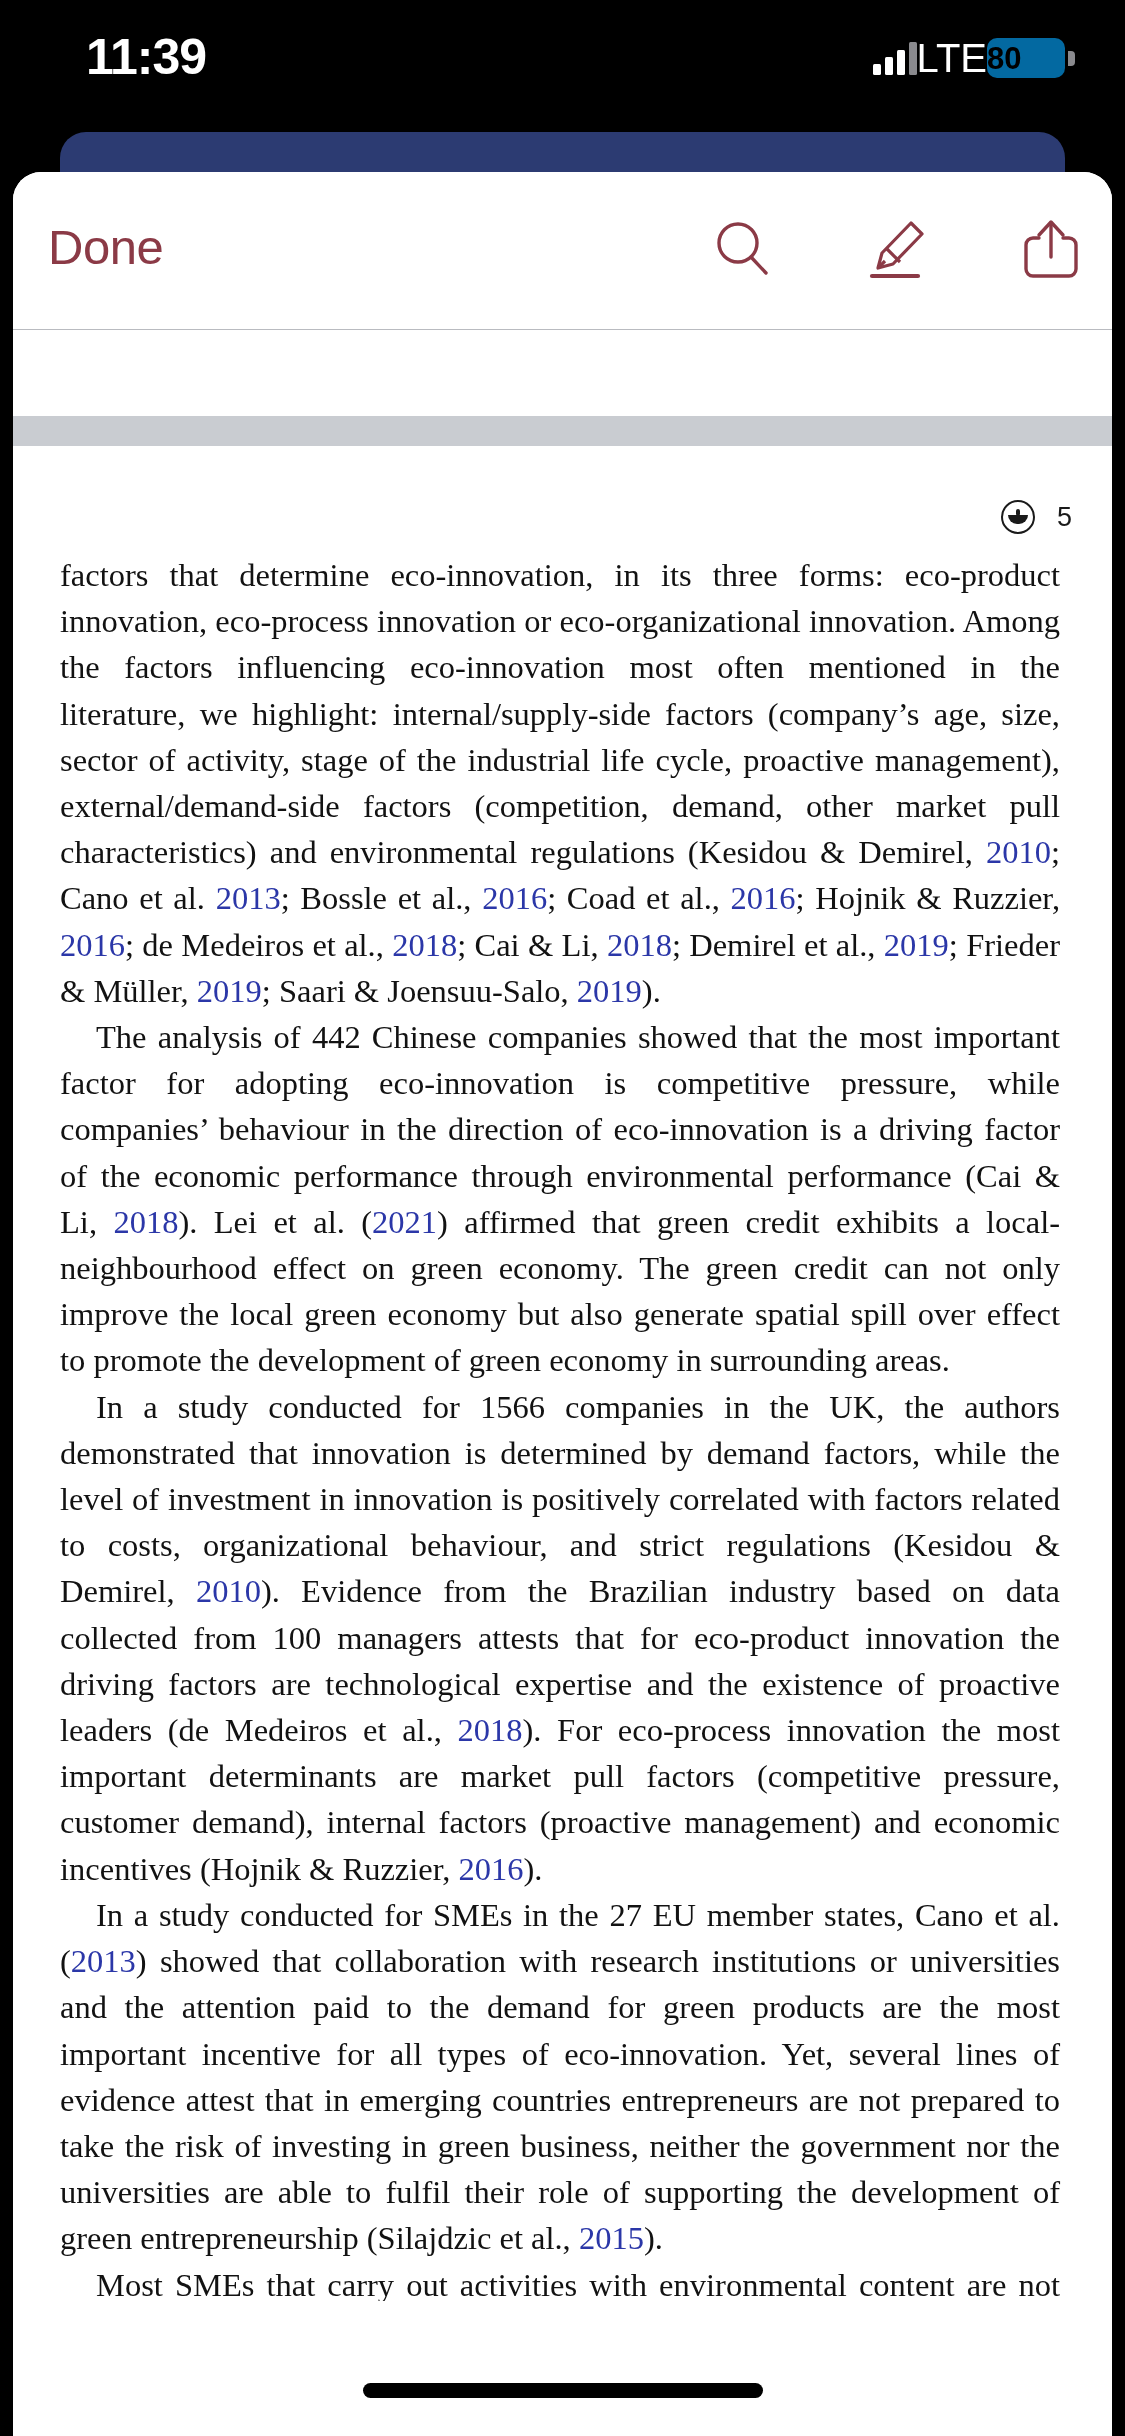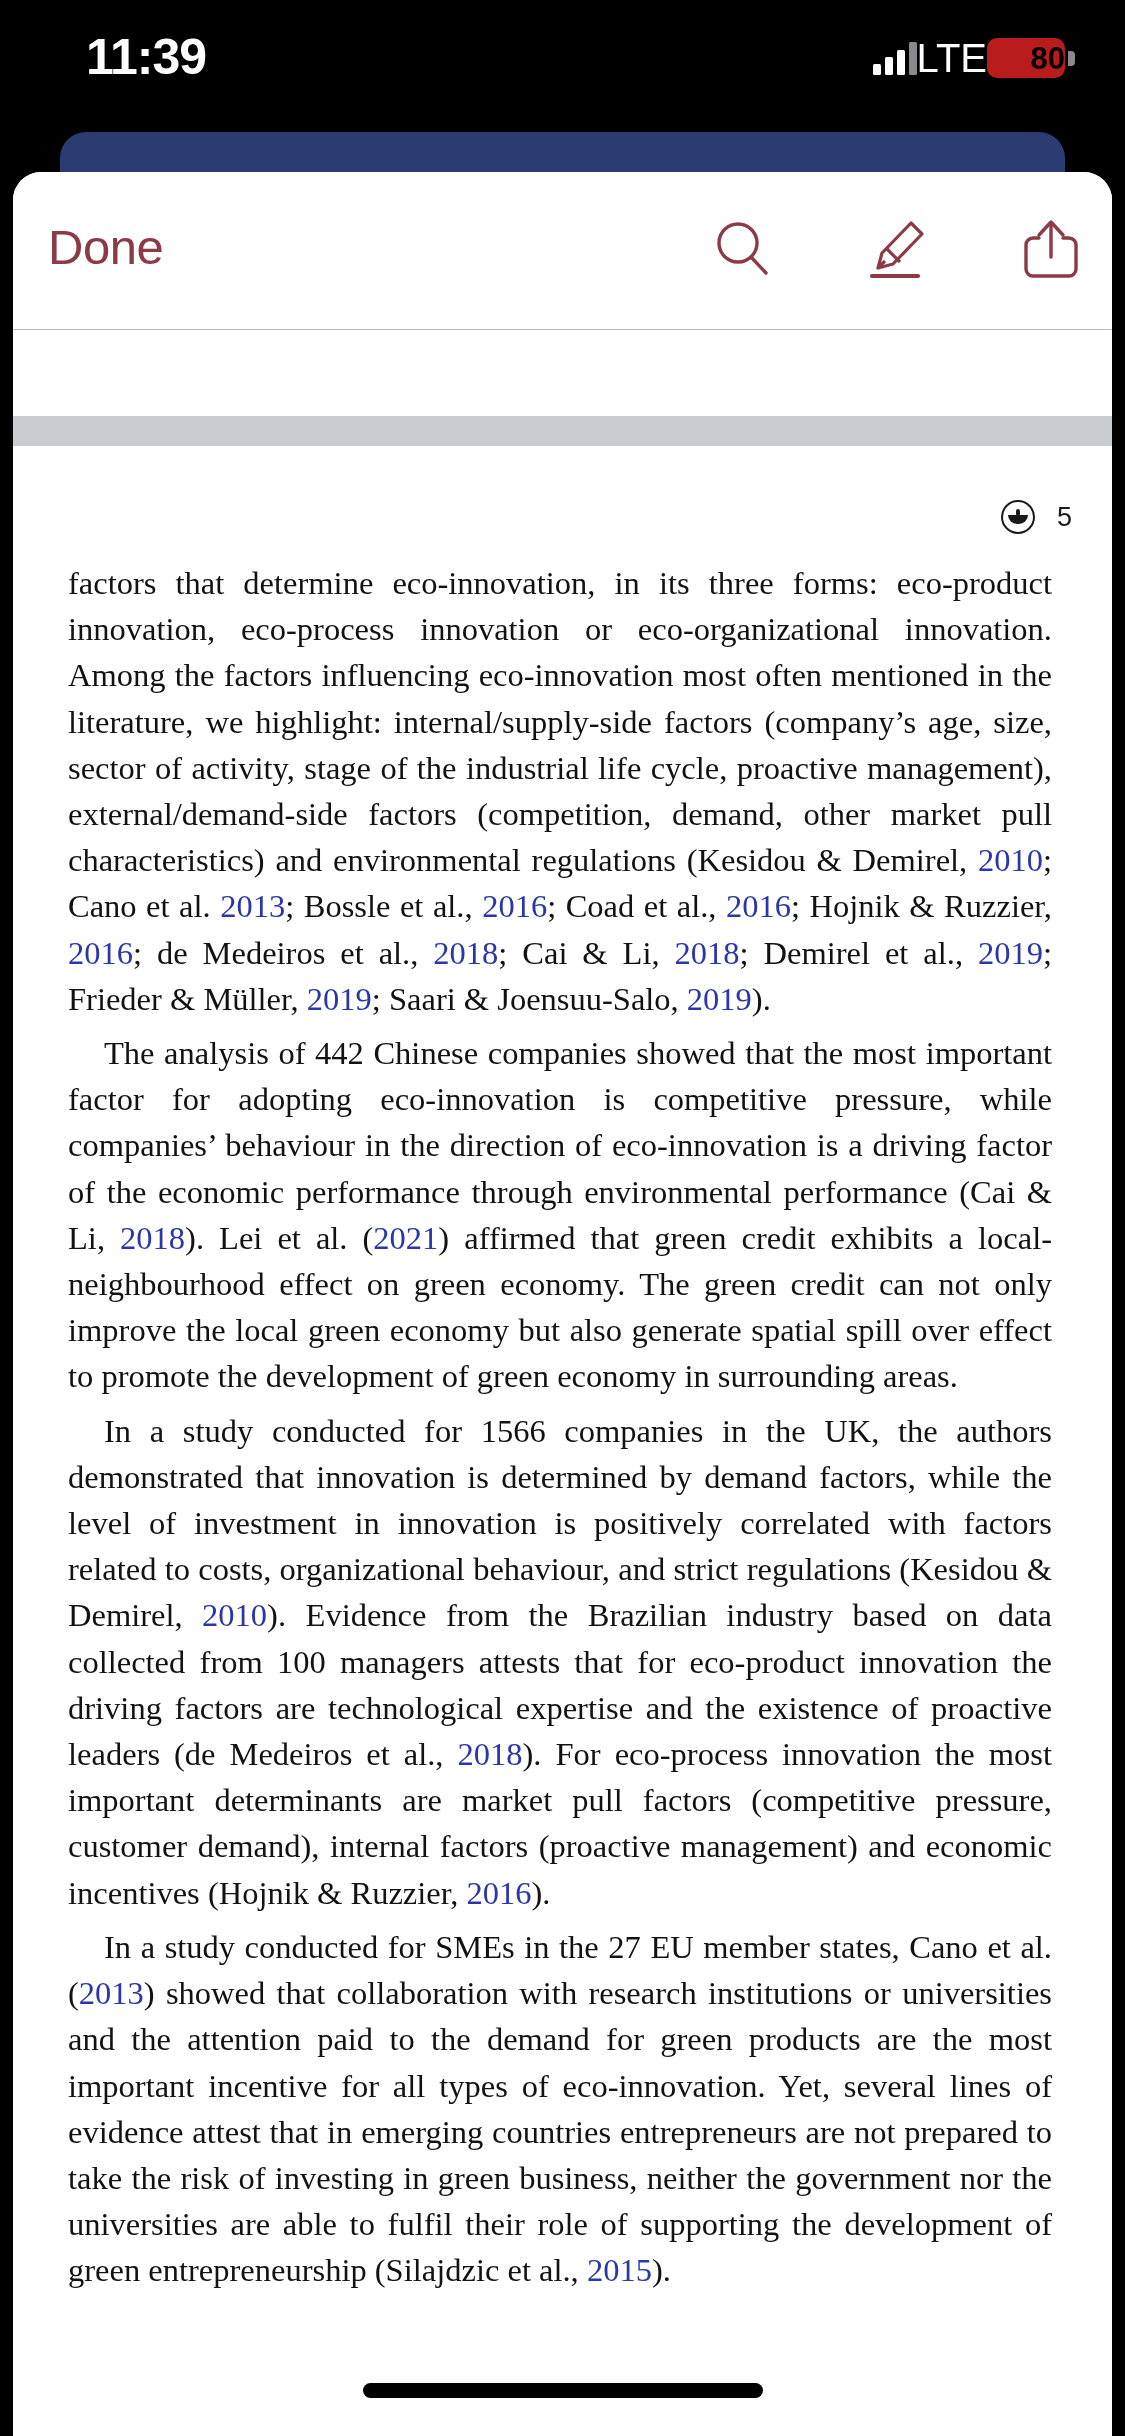--- a/index.html
+++ b/index.html
@@ -22,22 +22,22 @@
   }
   .sig{ display:flex; align-items:flex-end; gap:4px; height:33px; }
   .sig i{ display:block; width:8px; background:#fff; border-radius:1.5px; }
   .sig i:nth-child(1){ height:11px; }
   .sig i:nth-child(2){ height:18px; }
   .sig i:nth-child(3){ height:25px; }
   .sig i:nth-child(4){ height:33px; background:#8a8a8e; }
   .lte{ font-size:40px; font-weight:500; letter-spacing:0px; line-height:40px; }
   .batt{ position:relative; display:flex; align-items:center; }
   .batt-body{
-    width:78px; height:40px; background:#b91c1c; border-radius:10px;
-    display:flex; align-items:center; justify-content:flex-end;
+    width:78px; height:40px; background:#0369a1; border-radius:10px;
+    display:flex; align-items:center; justify-content:flex-start;
   }
   .batt-num{ color:#000; font-size:31px; font-weight:650; line-height:31px; }
   .batt-tip{
     width:7px; height:15px; background:#8a8a8e;
     border-radius:0 4px 4px 0; margin-left:3px;
   }
 
   
   .bg-card{
     position:absolute; left:60px; top:132px; width:1005px; height:80px;
@@ -117,21 +117,21 @@
     font-family:"Liberation Sans", sans-serif;
   }
 
   
   .article{
     position:absolute; left:47px; top:222px; width:1000px;
     font-family:"Liberation Serif", serif;
     font-size:32.5px; line-height:46.2px; color:#121212;
     text-align:justify; hyphens:none;
   }
-  .article p{ margin:8px; text-indent:0;font-family:Liberation Serif, serif; }
+  .article p{ margin:0; text-indent:0;font-family:Liberation Serif, serif; }
   .article p.ind{ text-indent:36px; }
 
   
   .home-ind{
     position:absolute; left:50%; transform:translateX(-50%);
     bottom:38px; width:400px; height:15px;
     background:#000; border-radius:8px;
   }
   .home-zone{
     position:absolute; left:13px; bottom:0; width:1099px; height:135px;

